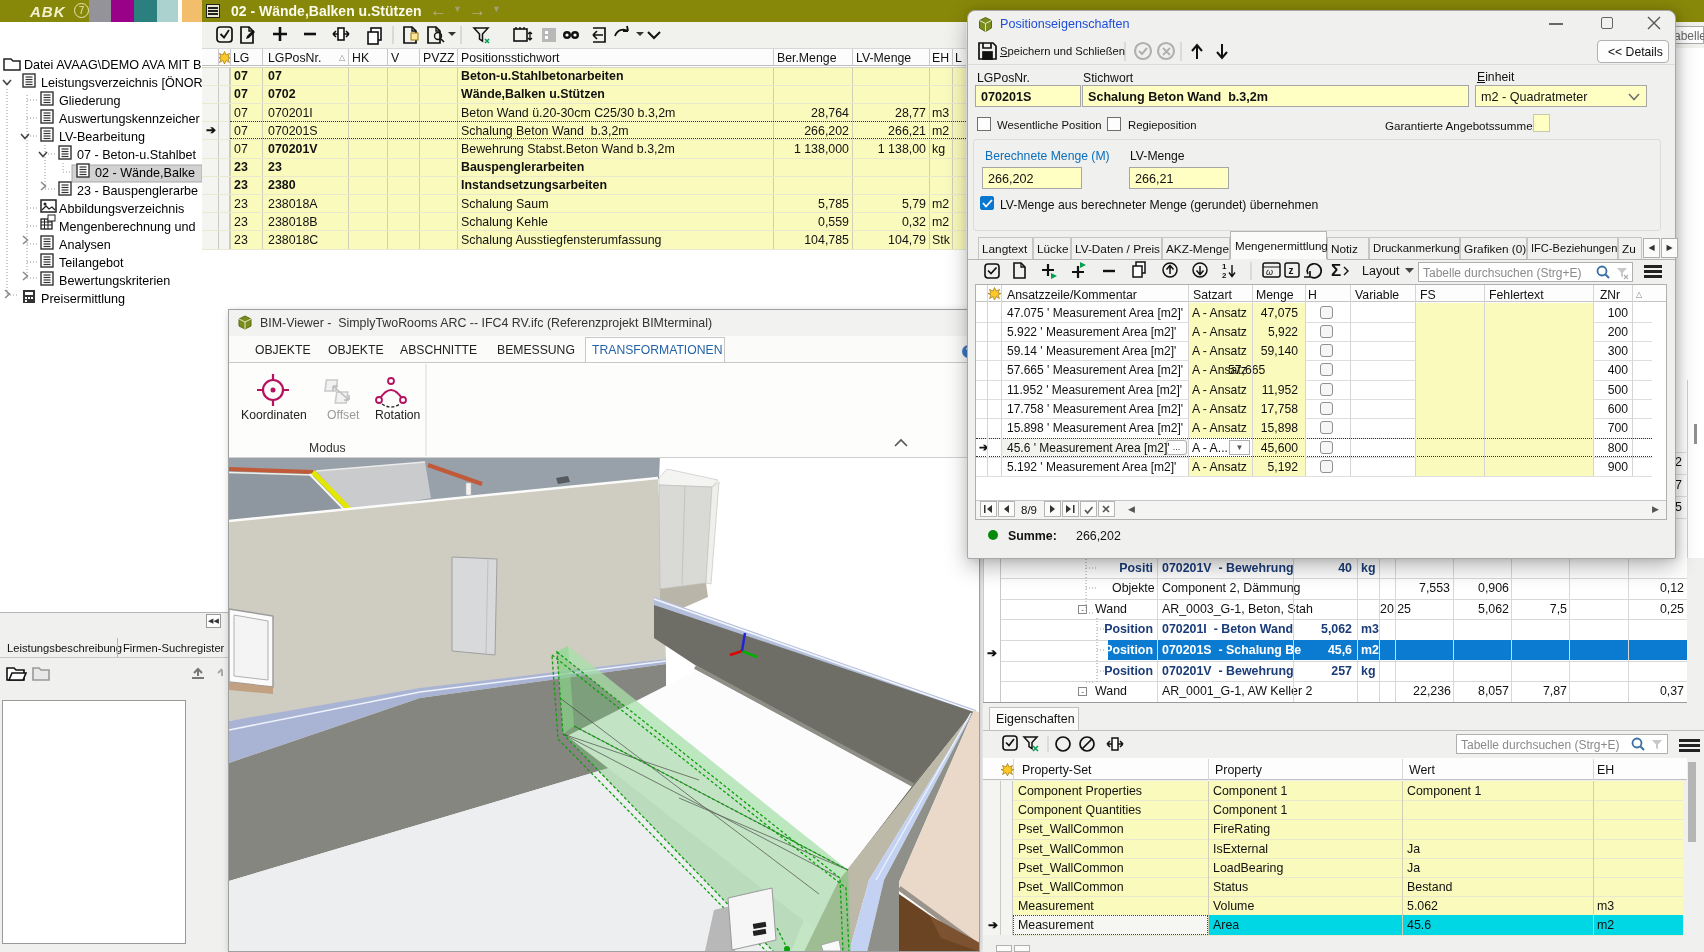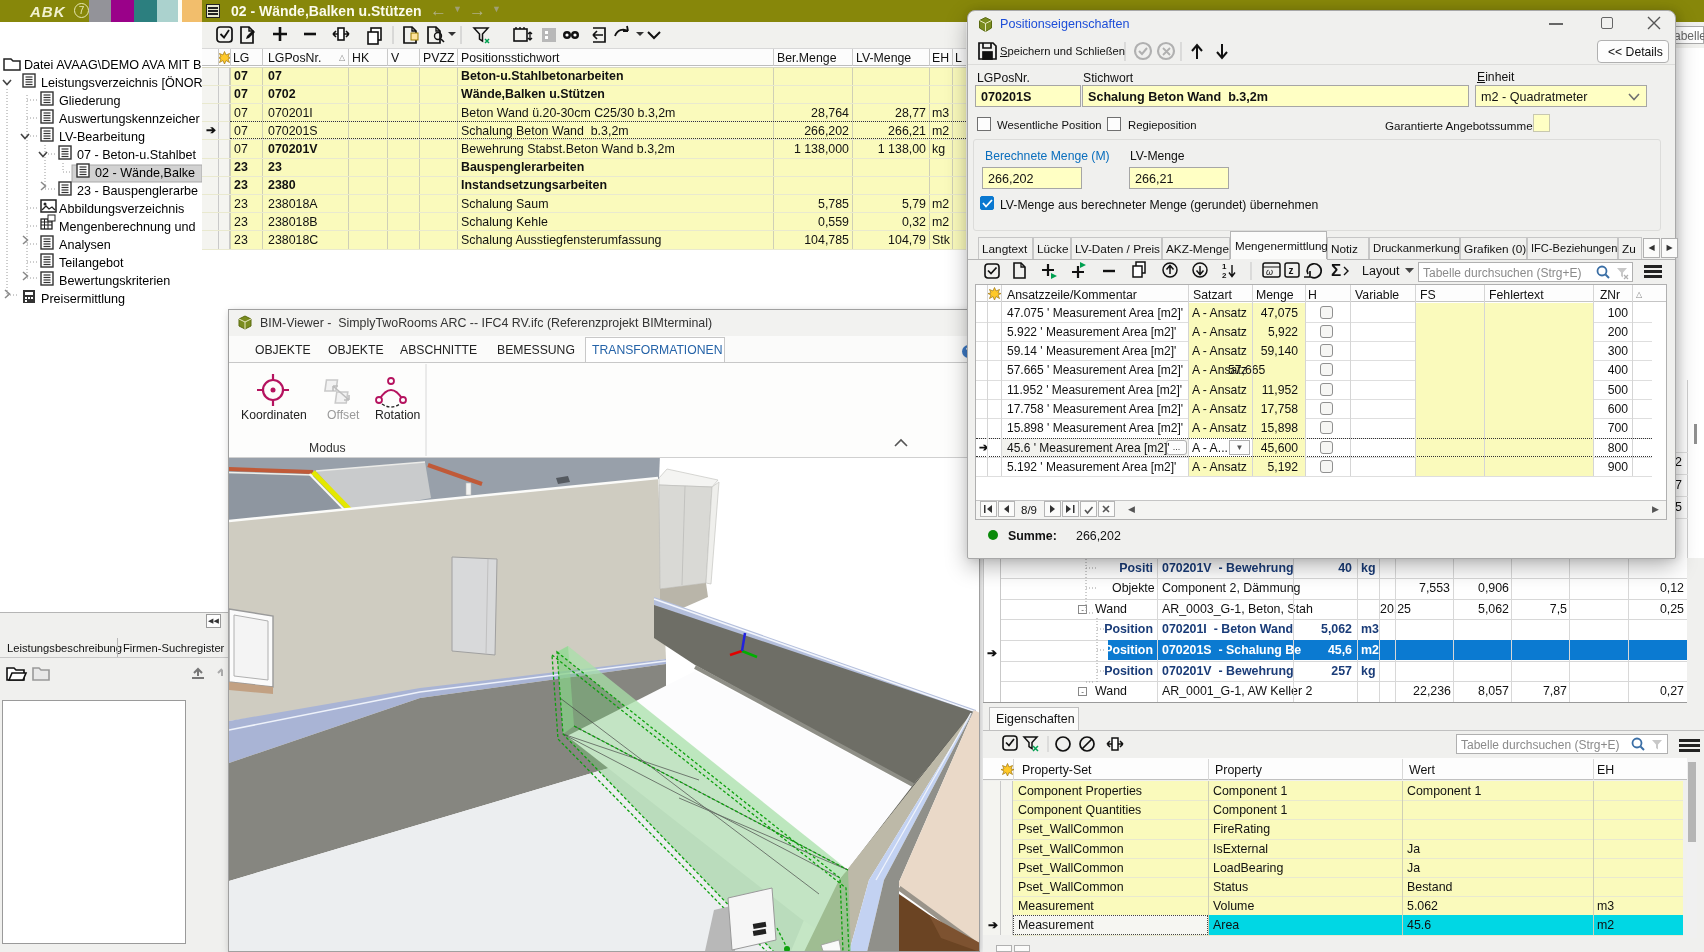--- a/index.html
+++ b/index.html
@@ -435,21 +435,21 @@
 <div class="tx b" style="left:1162px;top:664px;color:#1a3c78;font-size:12.4px">070201V&nbsp; - Bewehrung</div>
 <div class="tx b" style="left:1282px;top:664px;width:70px;text-align:right;color:#1a3c78;font-size:12.4px">257</div>
 <div class="tx b" style="left:1361px;top:664px;color:#1a3c78;font-size:12.4px">kg</div>
 <div class="hline" style="left:1001px;top:681px;width:686px;background:#d8d8d8"></div>
 <div class="tx" style="left:1095px;top:684px;font-size:12.4px">Wand</div>
 <div class="tx" style="left:1162px;top:684px;font-size:12.4px">AR_0001_G-1, AW Keller 2</div>
 <div class="ab" style="left:1078px;top:687px;width:9px;height:9px;border:1px solid #888;background:#fff;font-size:8px;line-height:7px;text-align:center;color:#333">-</div>
 <div class="tx" style="left:1381px;top:684px;width:70px;text-align:right;font-size:12.4px">22,236</div>
 <div class="tx" style="left:1439px;top:684px;width:70px;text-align:right;font-size:12.4px">8,057</div>
 <div class="tx" style="left:1497px;top:684px;width:70px;text-align:right;font-size:12.4px">7,87</div>
-<div class="tx" style="left:1614px;top:684px;width:70px;text-align:right;font-size:12.4px">0,27</div>
+<div class="tx" style="left:1614px;top:684px;width:70px;text-align:right;font-size:12.4px">0,37</div>
 <div class="hline" style="left:1001px;top:702px;width:686px;background:#d8d8d8"></div>
 <div class="vline" style="left:1157px;top:558px;height:145px;background:#d8d8d8"></div>
 <div class="vline" style="left:1293px;top:558px;height:145px;background:#d8d8d8"></div>
 <div class="vline" style="left:1357px;top:558px;height:145px;background:#d8d8d8"></div>
 <div class="vline" style="left:1379px;top:558px;height:145px;background:#d8d8d8"></div>
 <div class="vline" style="left:1395px;top:558px;height:145px;background:#d8d8d8"></div>
 <div class="vline" style="left:1453px;top:558px;height:145px;background:#d8d8d8"></div>
 <div class="vline" style="left:1511px;top:558px;height:145px;background:#d8d8d8"></div>
 <div class="vline" style="left:1569px;top:558px;height:145px;background:#d8d8d8"></div>
 <div class="vline" style="left:1628px;top:558px;height:145px;background:#d8d8d8"></div>

